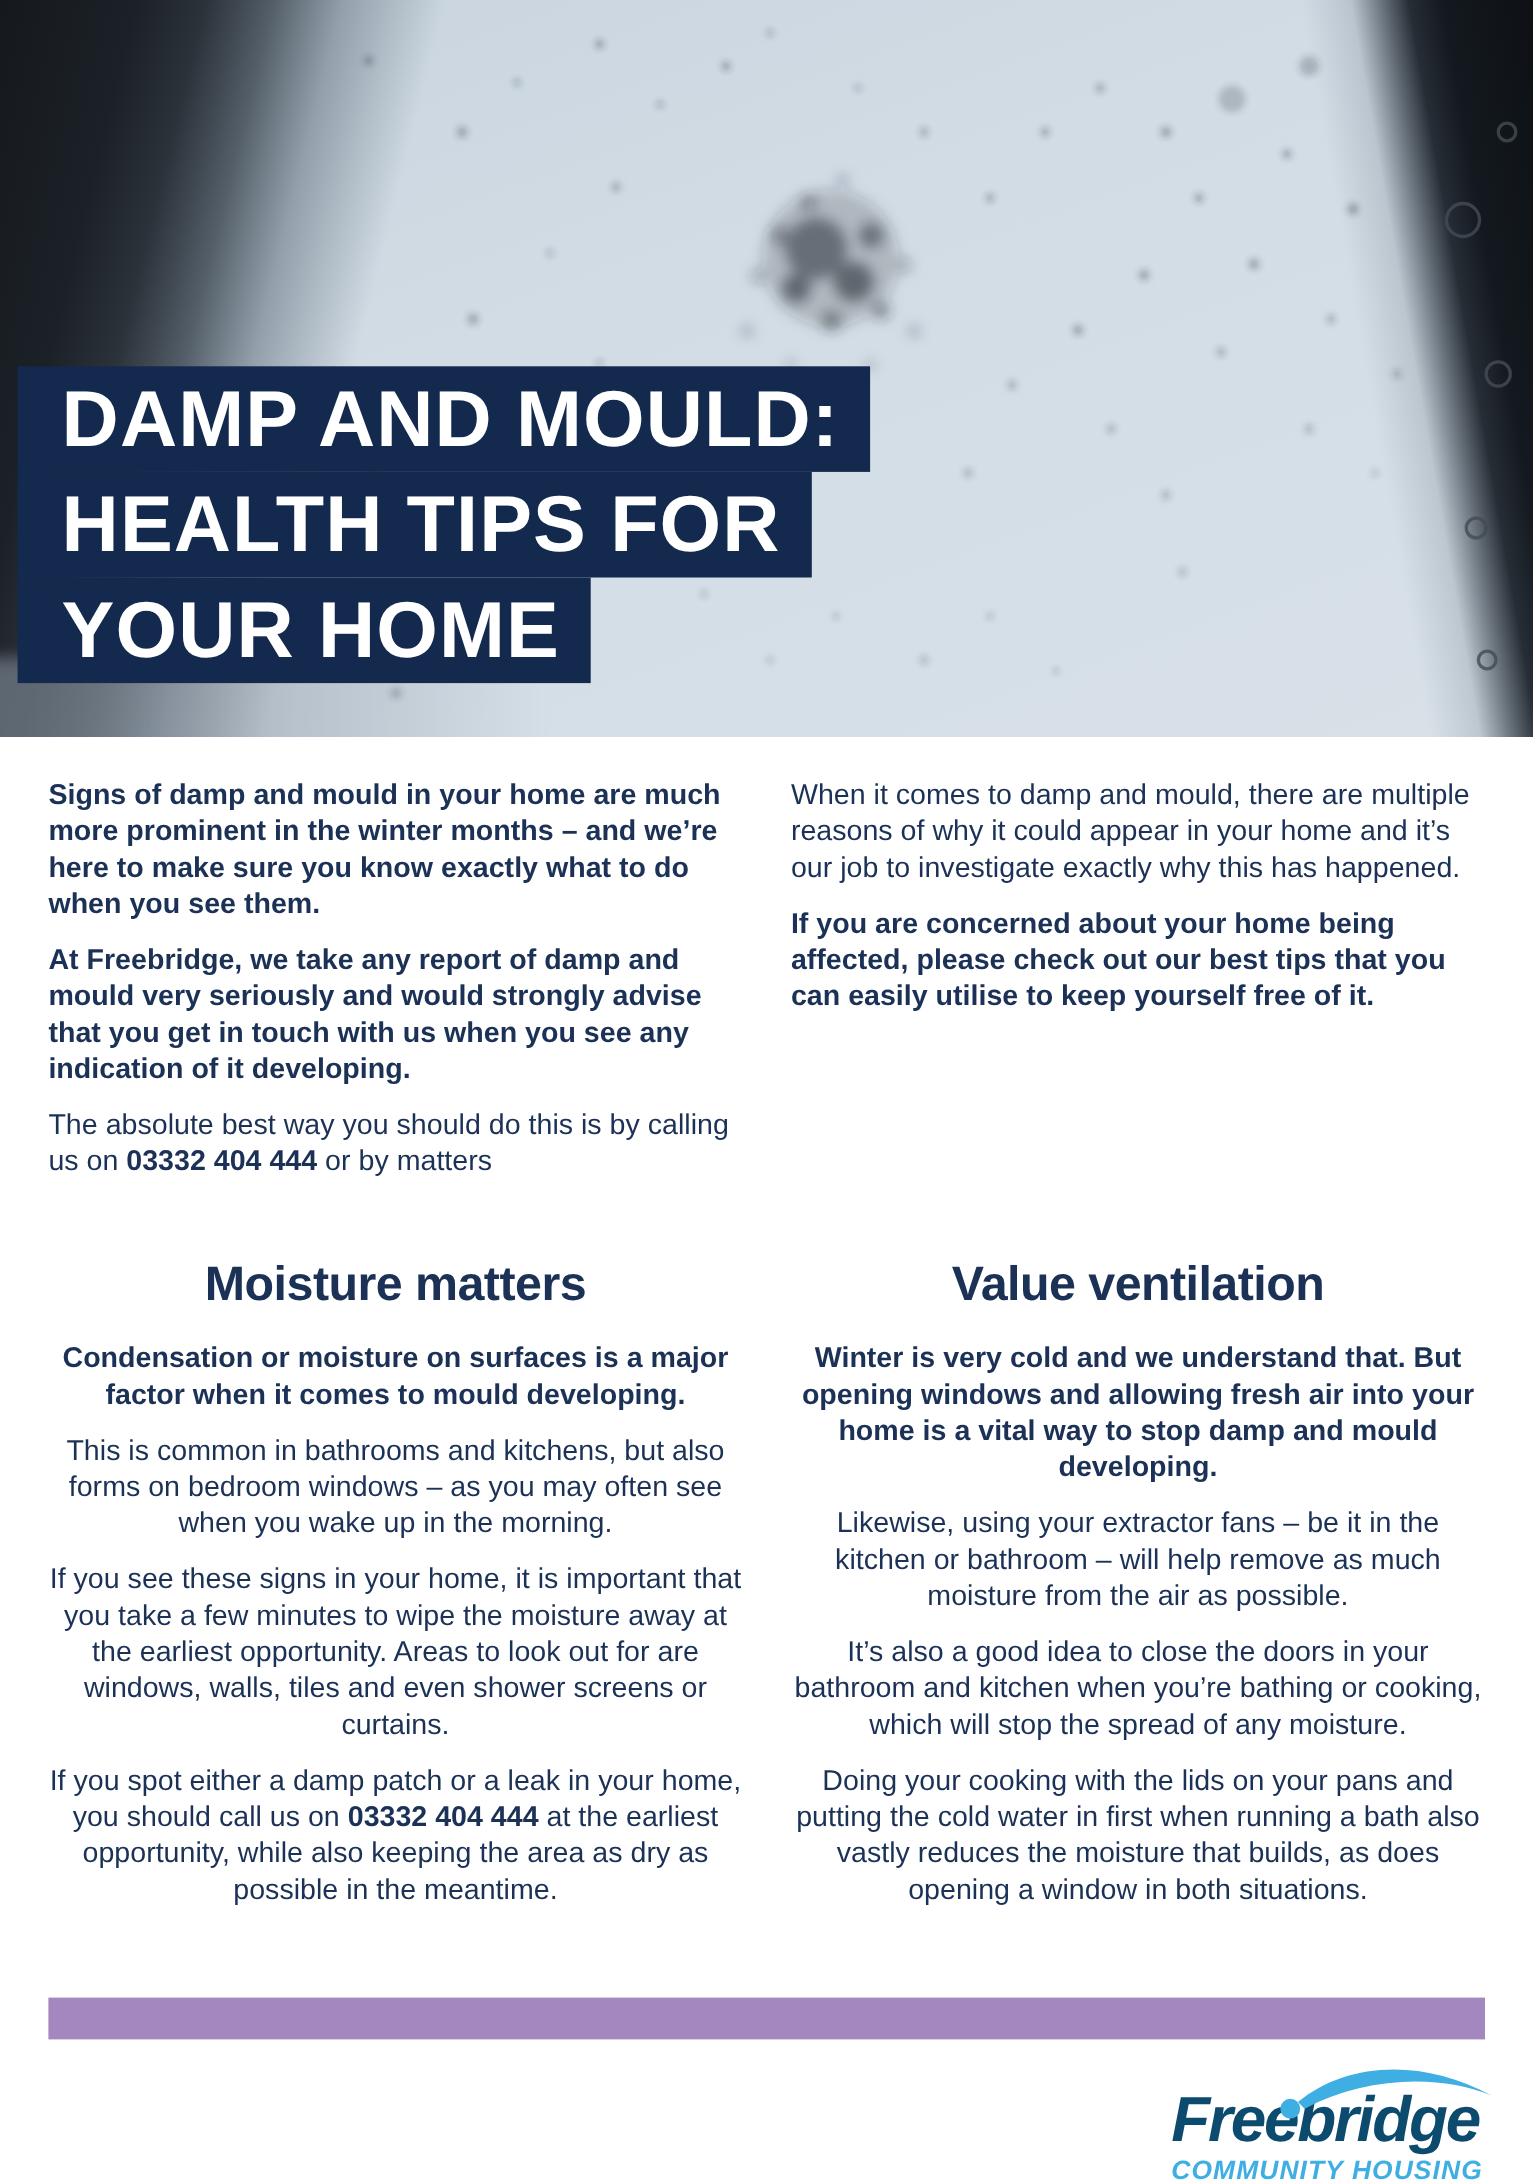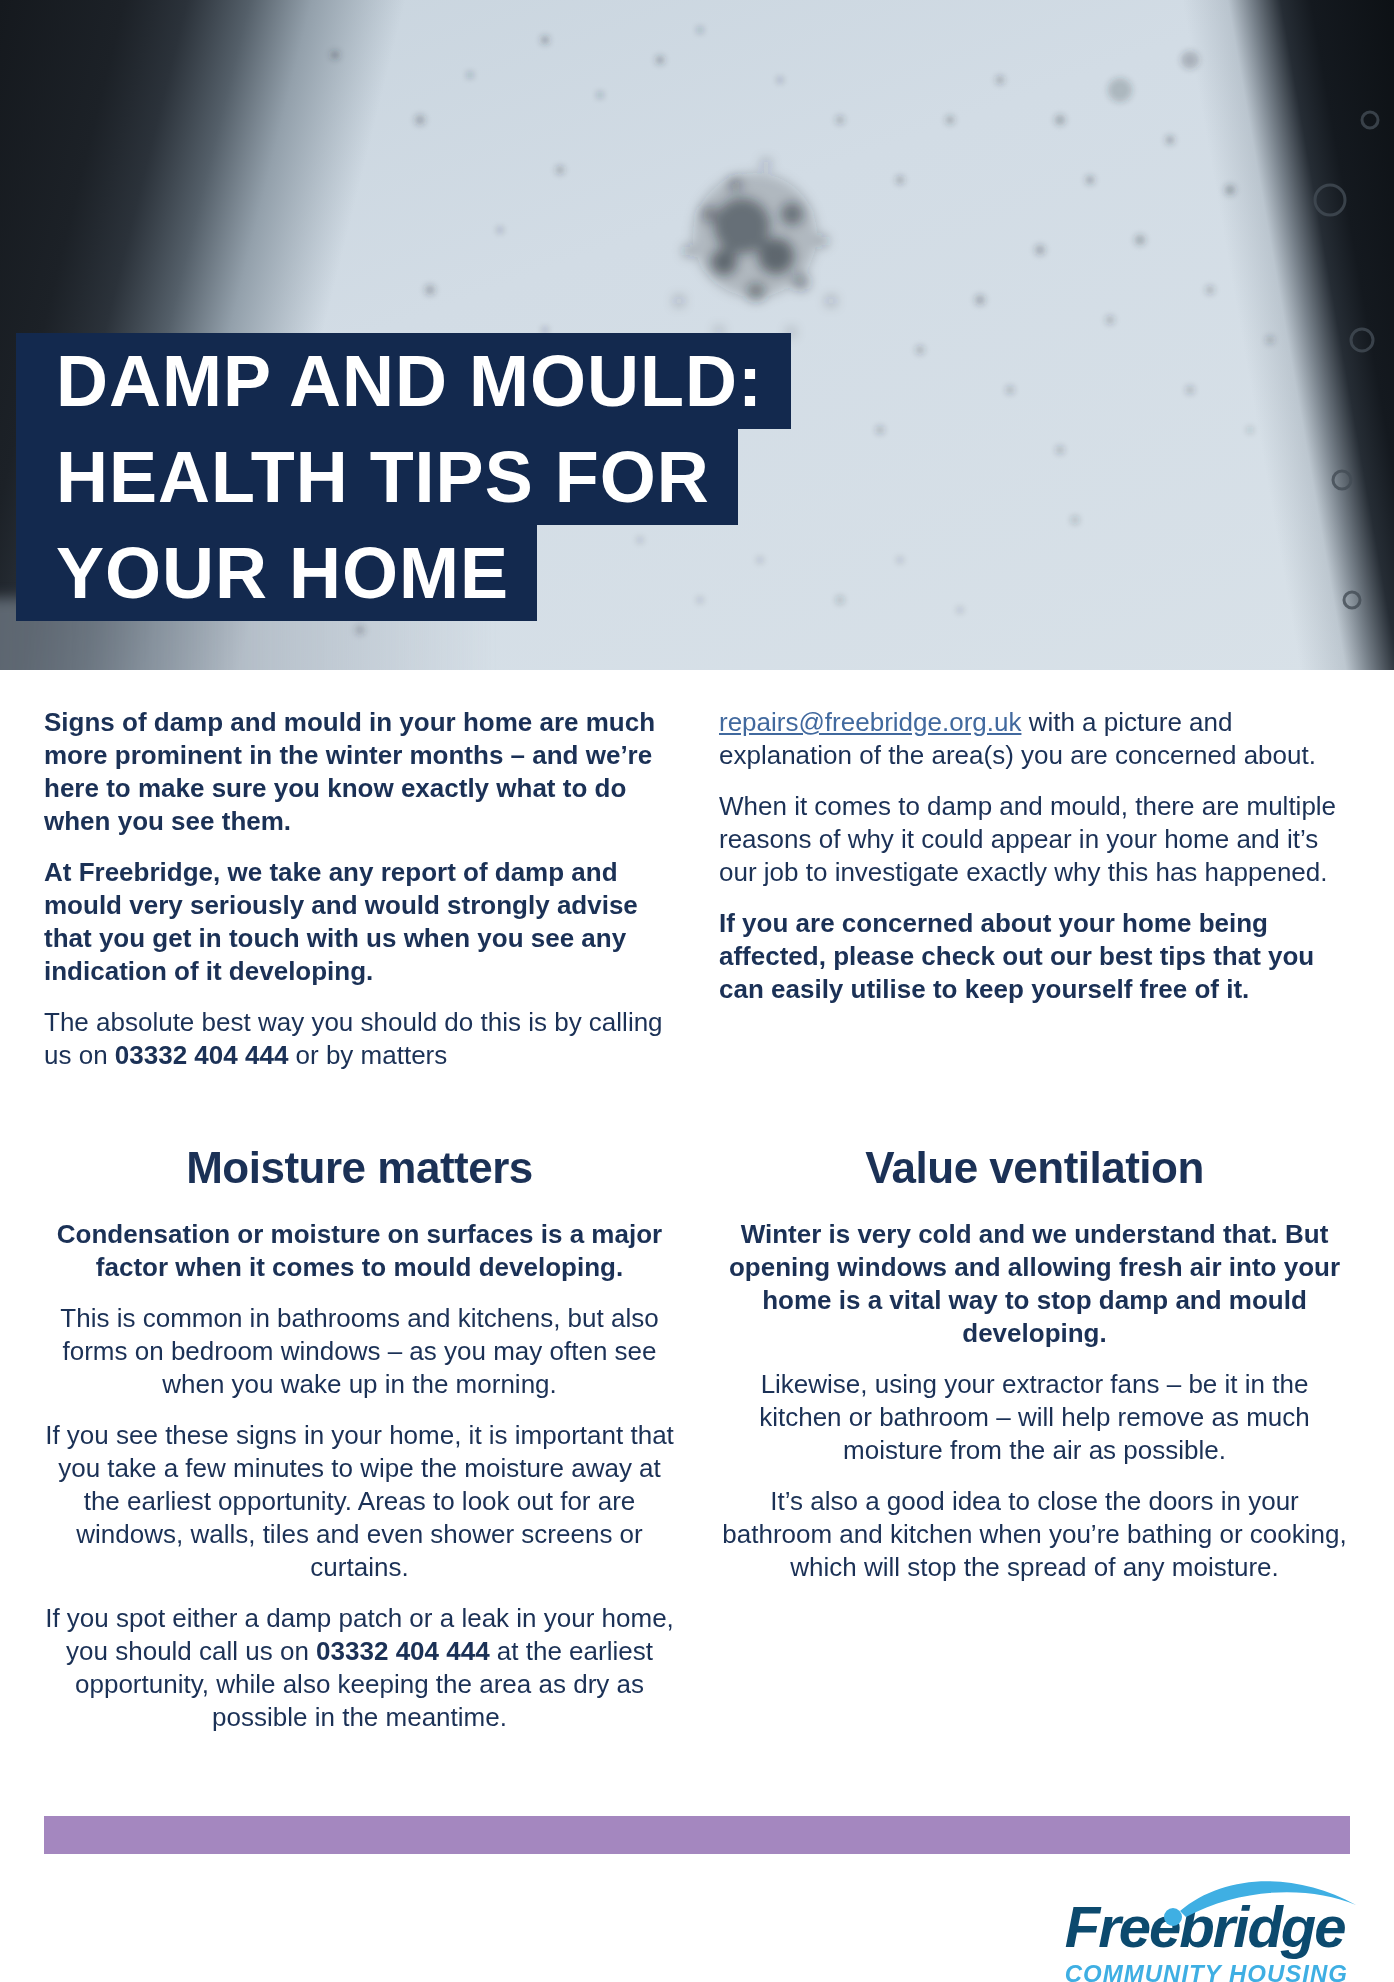--- a/index.html
+++ b/index.html
@@ -229,39 +229,39 @@
 
   <main class="content">
 
     <section class="row intro">
       <div class="col">
         <p class="bold">Signs of damp and mould in your home are much more prominent in the winter months – and we’re here to make sure you know exactly what to do when you see them.</p>
         <p class="bold">At Freebridge, we take any report of damp and mould very seriously and would strongly advise that you get in touch with us when you see any indication of it developing.</p>
         <p><span>The absolute best way you should do this is by calling us on </span><strong>03332 404 444</strong><span> or by matters</span></p>
       </div>
       <div class="col">
-        <p><a class="email" href="#">repairs@freebridge.org.uk</a><span> with a picture and explanation of the area(s) you are concerned about.</span></p>
         <p>When it comes to damp and mould, there are multiple reasons of why it could appear in your home and it’s our job to investigate exactly why this has happened.</p>
         <p class="bold">If you are concerned about your home being affected, please check out our best tips that you can easily utilise to keep yourself free of it.</p>
       </div>
     </section>
 
     <section class="row sections">
       <div class="col">
         <h2>Moisture matters</h2>
         <p class="bold">Condensation or moisture on surfaces is a major factor when it comes to mould developing.</p>
         <p>This is common in bathrooms and kitchens, but also forms on bedroom windows – as you may often see when you wake up in the morning.</p>
         <p>If you see these signs in your home, it is important that you take a few minutes to wipe the moisture away at the earliest opportunity. Areas to look out for are windows, walls, tiles and even shower screens or curtains.</p>
         <p><span>If you spot either a damp patch or a leak in your home, you should call us on </span><strong>03332 404 444</strong><span> at the earliest opportunity, while also keeping the area as dry as possible in the meantime.</span></p>
       </div>
       <div class="col">
         <h2>Value ventilation</h2>
         <p class="bold">Winter is very cold and we understand that. But opening windows and allowing fresh air into your home is a vital way to stop damp and mould developing.</p>
         <p>Likewise, using your extractor fans – be it in the kitchen or bathroom – will help remove as much moisture from the air as possible.</p>
         <p>It’s also a good idea to close the doors in your bathroom and kitchen when you’re bathing or cooking, which will stop the spread of any moisture.</p>
+        <p>Doing your cooking with the lids on your pans and putting the cold water in first when running a bath also vastly reduces the moisture that builds, as does opening a window in both situations.</p>
       </div>
     </section>
 
     <div class="divider"></div>
     <footer class="footer">
       <div class="logo">
         <svg class="swoosh" viewBox="0 0 200 60">
           <circle cx="11" cy="47" r="9" fill="#3fafe3"></circle>
           <path d="M18,41 C62,4 132,1 194,35 C146,15 78,18 24,47 Z" fill="#3fafe3"></path>
         </svg>

